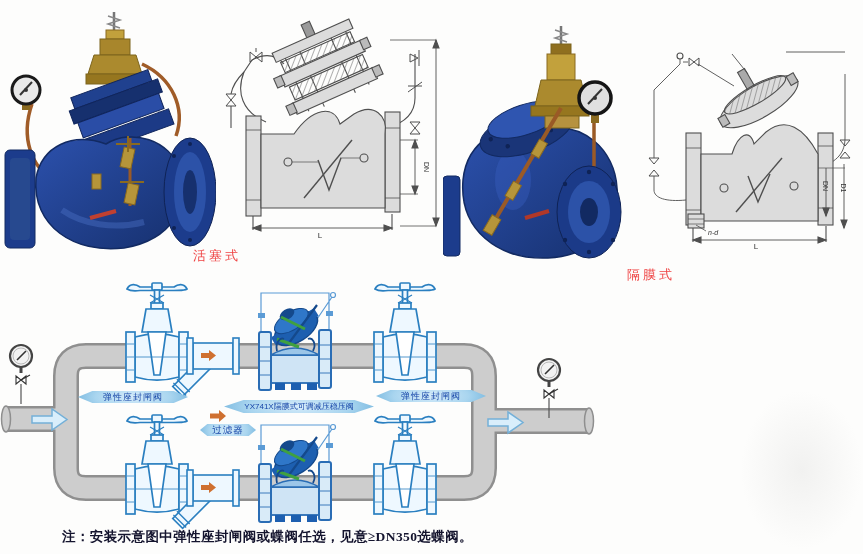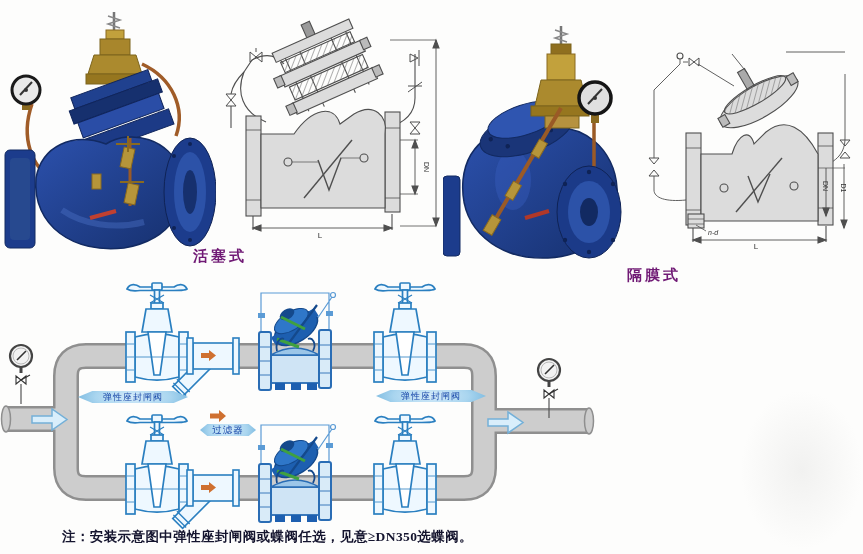--- a/index.html
+++ b/index.html
@@ -1,20 +1,20 @@
 <!DOCTYPE html>
 <html><head>
 <meta charset="utf-8">
 <style>
   html,body{margin:0;padding:0;background:#ffffff;}
   #canvas{position:relative;width:863px;height:554px;background:#fdfdfc;overflow:hidden;
           font-family:"Liberation Sans",sans-serif;}
   .abs{position:absolute;}
-  .caption{font-family:"Liberation Serif",serif;font-size:15px;color:#701a75;
-           letter-spacing:3px;font-weight:700;white-space:nowrap;}
+  .caption{font-family:"Liberation Serif",serif;font-size:13px;color:#ef4444;
+           letter-spacing:3px;font-weight:400;white-space:nowrap;}
   .lens{position:absolute;display:flex;align-items:center;justify-content:center;
         background:radial-gradient(ellipse 62% 140% at 50% 50%, #d6ecfa 0%, #a9d5ef 55%, #66add9 100%);
         clip-path:polygon(0 50%, 13% 12%, 87% 12%, 100% 50%, 87% 88%, 13% 88%);
         color:#1746a8;font-weight:normal;white-space:nowrap;}
   .note{font-family:"Liberation Serif",serif;font-weight:bold;font-size:13.5px;
         color:#14142e;letter-spacing:0.4px;white-space:nowrap;text-align:center;}
   .smudge{background:radial-gradient(ellipse at center,#ececeb 0%,rgba(255,255,255,0) 70%);}
   svg text{font-family:"Liberation Sans",sans-serif;}
 </style>
 </head>
@@ -366,18 +366,19 @@
     <use href="#gv" transform="translate(373 134)"></use>
 
     <use href="#str" transform="translate(187 56)"></use>
     <use href="#str" transform="translate(187 188)"></use>
 
     <use href="#prv" transform="translate(253 7)"></use>
     <use href="#prv" transform="translate(253 139)"></use>
   </svg>
 
   <div class="lens" style="left:78px;top:389px;width:110px;height:16px;font-size:9px;letter-spacing:1px;">弹性座封闸阀</div>
+  <div class="lens" style="left:224px;top:398px;width:150px;height:17px;font-size:8px;">YX741X隔膜式可调减压稳压阀</div>
   <div class="lens" style="left:200px;top:422px;width:56px;height:16px;font-size:9.5px;letter-spacing:1px;text-align:center;">过滤器</div>
   <div class="lens" style="left:376px;top:388px;width:110px;height:16px;font-size:9px;letter-spacing:1px;">弹性座封闸阀</div>
 
   <div class="abs note" style="left:62px;top:528px;">注：安装示意图中弹性座封闸阀或蝶阀任选，见意≥DN350选蝶阀。</div>
 
 </div>
 
 </body></html>

